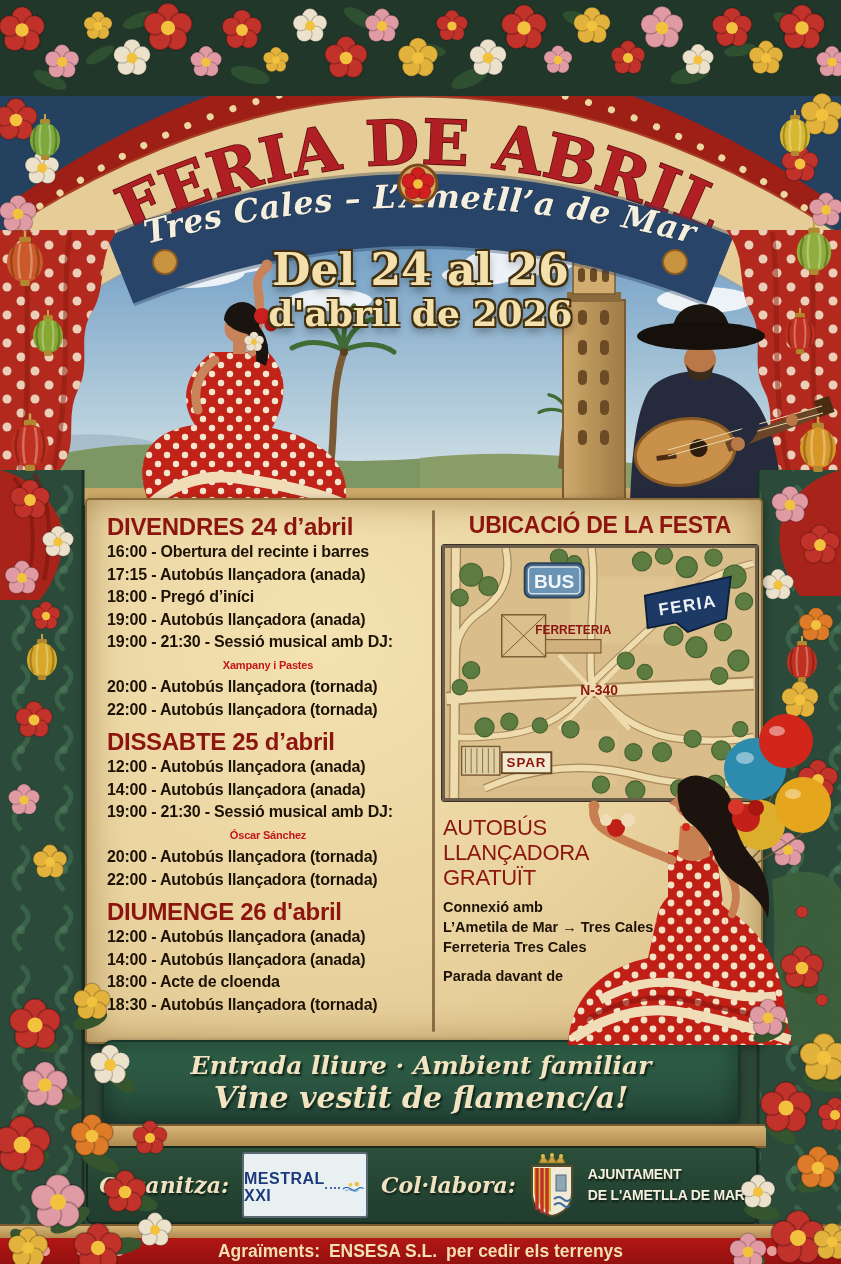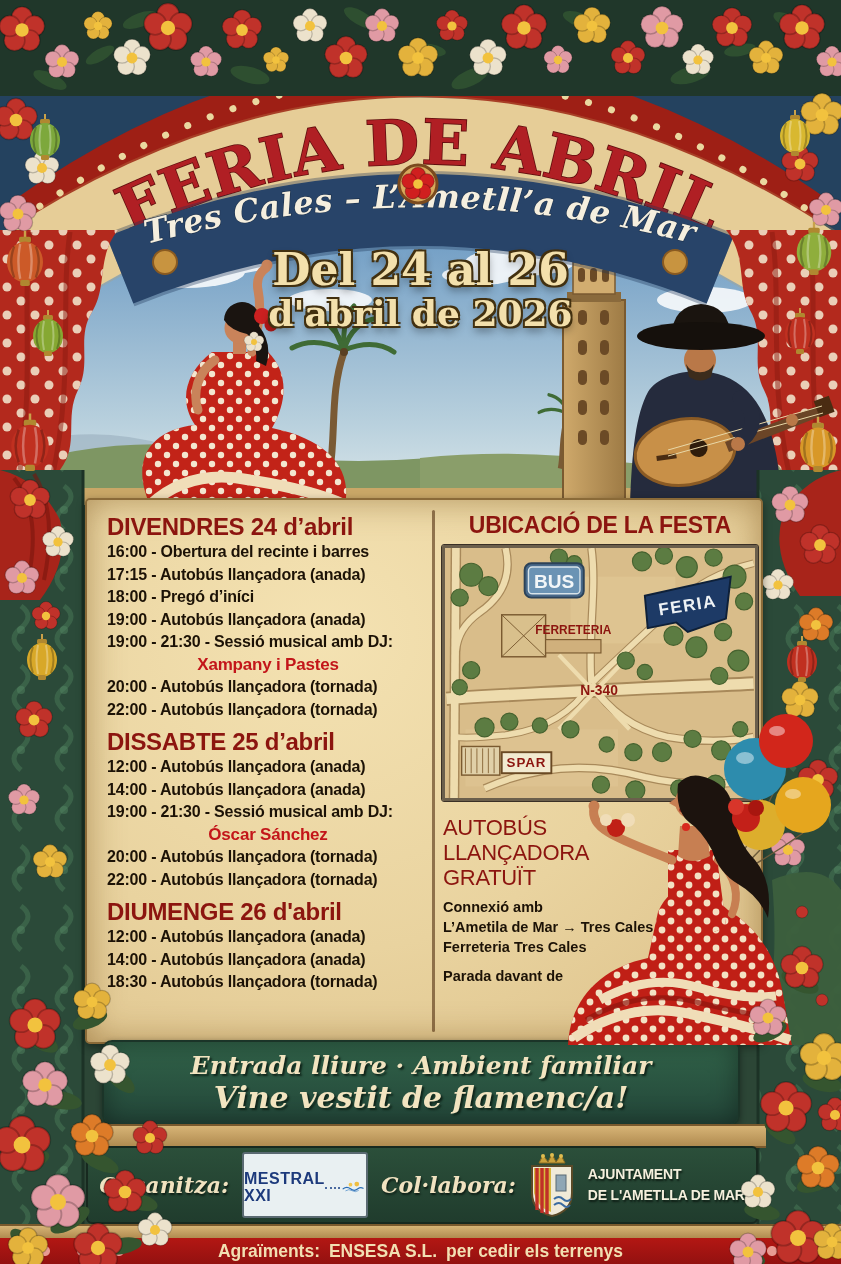--- a/index.html
+++ b/index.html
@@ -22,21 +22,21 @@
 
   .panel{position:absolute;left:85px;top:498px;width:678px;height:546px;z-index:2;
          background:radial-gradient(ellipse at 35% 25%,#f4e2b2 0%,#e9d39f 55%,#dcc089 100%);
          border:2px solid #8a6a38;border-radius:5px;
          box-shadow:inset 0 0 34px rgba(118,78,20,.5),0 3px 8px rgba(0,0,0,.4);}
   .divider{position:absolute;left:345px;top:10px;bottom:10px;width:3px;background:#5d3c1c;opacity:.65;border-radius:2px;}
   .col-left{position:absolute;left:20px;top:13px;width:322px;}
   .dayh{margin:0;font-size:24px;font-weight:bold;color:#8c150f;letter-spacing:-.3px;}
   .day{margin-bottom:7px;}
   .ln{font-size:16px;font-weight:bold;color:#1c1206;line-height:22.5px;letter-spacing:-.2px;white-space:nowrap;}
-  .ln.dj{text-align:center;color:#c3161a;font-size:17px;white-space:normal;}
+  .ln.dj{text-align:center;color:#c3161a;font-size:11px;white-space:normal;}
   .col-right{position:absolute;left:352px;top:12px;width:322px;}
   .loc-h{margin:0;text-align:center;font-size:23px;font-weight:bold;color:#8c150f;letter-spacing:-.3px;}
   svg.map{display:block;margin:6px auto 0 auto;width:316px;height:256px;border:3px solid #6b5f4c;
           outline:1px solid #3a3026;background:#d9bd8a;border-radius:2px;}
   .map-lbl{font-family:"Liberation Sans",sans-serif;font-weight:bold;fill:#8c150f;font-size:12.5px;}
   .map-lbl.big{font-size:14.5px;}
   .bus-txt{font-family:"Liberation Sans",sans-serif;font-weight:bold;font-size:20px;fill:#f2f6f8;}
   .feria-txt{font-family:"Liberation Sans",sans-serif;font-weight:bold;font-size:18px;fill:#eef2f5;letter-spacing:1.5px;}
   .spar-txt{font-family:"Liberation Sans",sans-serif;font-weight:bold;font-size:14px;fill:#8c150f;letter-spacing:1px;}
   .businfo{margin-top:14px;padding-left:4px;color:#1c1206;}
@@ -388,20 +388,21 @@
         <div class="ln">14:00 - Autobús llançadora (anada)</div>
         <div class="ln">19:00 - 21:30 - Sessió musical amb DJ:</div>
         <div class="ln dj">Óscar Sánchez</div>
         <div class="ln">20:00 - Autobús llançadora (tornada)</div>
         <div class="ln">22:00 - Autobús llançadora (tornada)</div>
       </section>
       <section class="day">
         <h3 class="dayh">DIUMENGE 26 d'abril</h3>
         <div class="ln">12:00 - Autobús llançadora (anada)</div>
         <div class="ln">14:00 - Autobús llançadora (anada)</div>
+        <div class="ln">18:00 - Acte de cloenda</div>
         <div class="ln">18:30 - Autobús llançadora (tornada)</div>
       </section>
     </div>
 
     <div class="col-right">
       <h3 class="loc-h">UBICACIÓ DE LA FESTA</h3>
 
       <svg class="map" viewBox="0 0 322 262">
         <rect x="0" y="0" width="322" height="262" fill="#d9bd8a"></rect>
         <rect x="130" y="30" width="110" height="70" fill="#e4cb98" opacity=".5"></rect>

